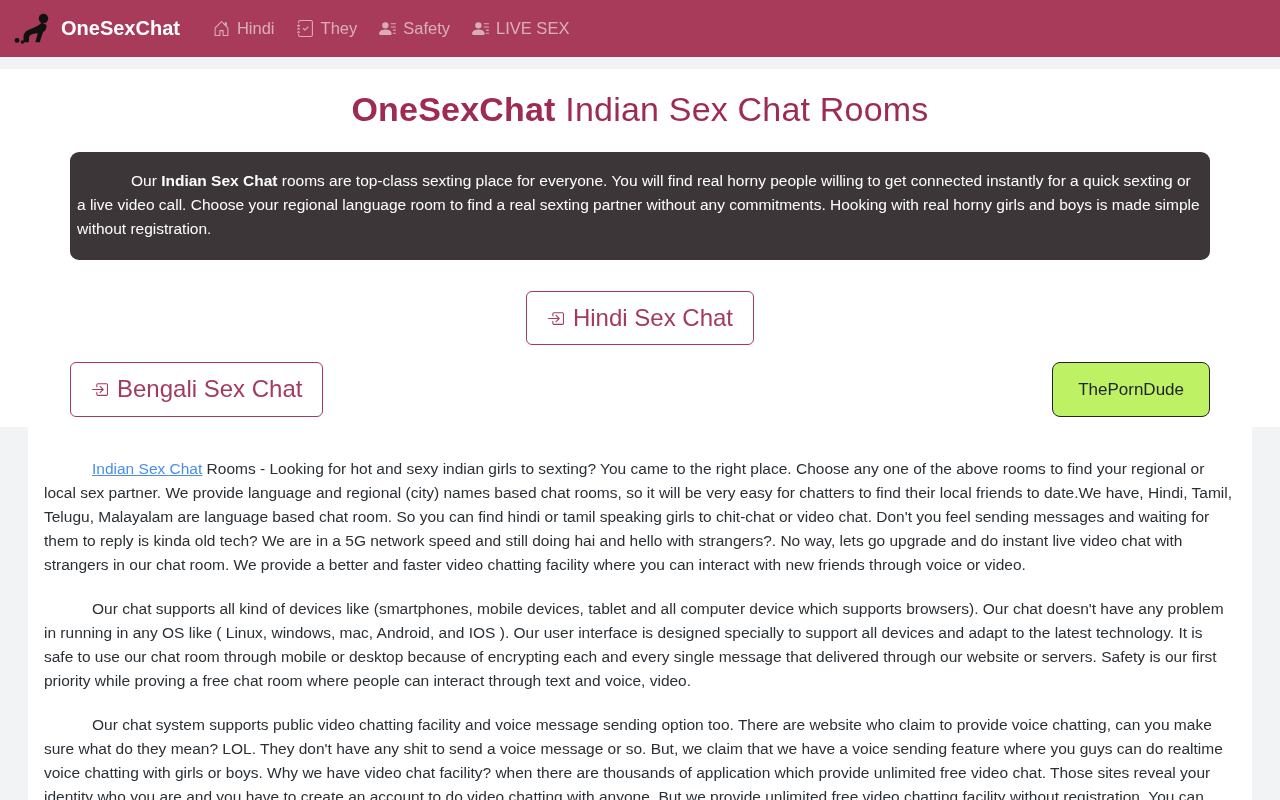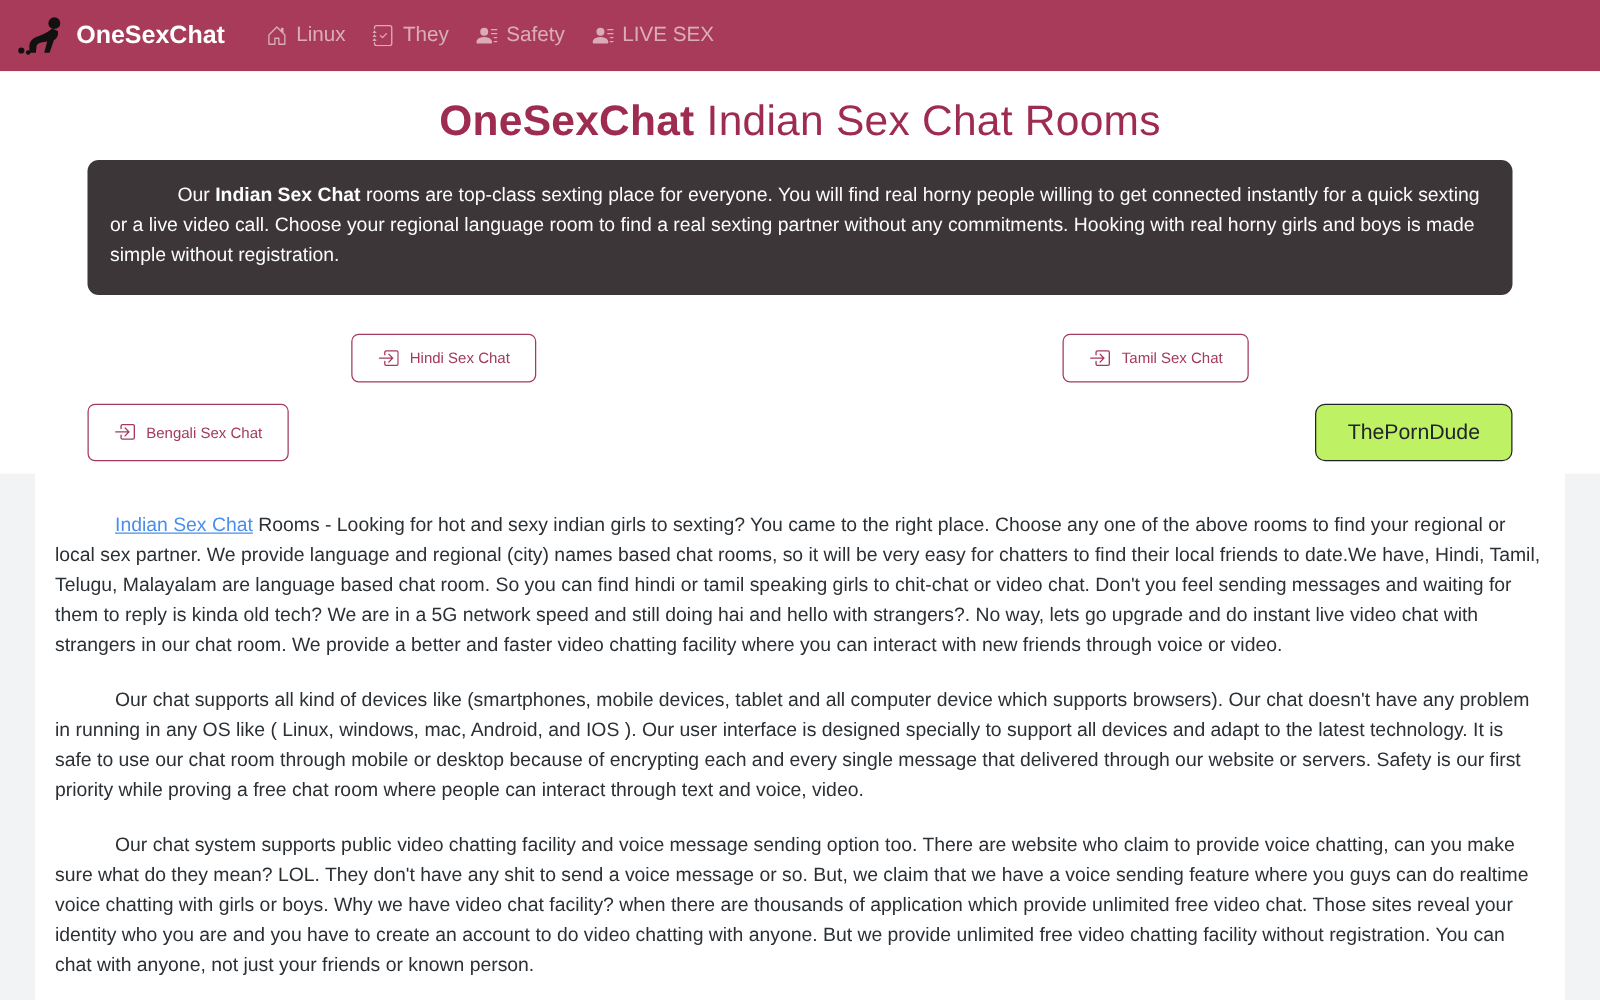--- a/index.html
+++ b/index.html
@@ -24,40 +24,40 @@
   .brand .logo-svg { display: block; }
   .nav-link {
     display: flex; align-items: center; gap: 7px;
     color: rgba(255,255,255,0.58); font-size: 16.5px;
     text-decoration: none; padding: 0 11px; cursor: pointer;
   }
   .nav-link svg { display: block; }
   
   .header-section { background: #ffffff; padding-bottom: 10px; }
   h1 {
-    margin: 0; padding: 21px 0 11px;
+    margin: 12px; padding: 21px 0 11px;
     text-align: center; font-size: 34px; font-weight: 400;
     color: #9e2b50; letter-spacing: 0.2px;
   }
   h1 .brand-part { font-weight: 700; }
   .intro-box {
     margin: 0 70px; background: #3d3638; color: #fdfdfd;
-    border-radius: 9px; padding: 17px 18px 19px;
+    border-radius: 9px; padding: 17px 7px 19px;
     font-size: 15.5px; line-height: 24px; text-indent: 54px;
   }
   .intro-box strong { font-weight: 700; }
   
   .rooms { margin: 31px 70px 0; }
   .rooms-row1 { display: flex; justify-content: space-around; }
   .rooms-row2 { display: flex; justify-content: space-between; gap: 98px; margin-top: 17px; }
   .room-btn {
     display: inline-flex; align-items: center; gap: 9px;
     background: #ffffff; border: 1px solid #a33b5c; color: #a33b5c;
     border-radius: 6px; padding: 10px 20px;
-    font-size: 12px; font-family: inherit; cursor: pointer; line-height: 1.35;
+    font-size: 24px; font-family: inherit; cursor: pointer; line-height: 1.35;
   }
   .room-btn svg { display: block; }
   .tpd-btn {
     display: inline-flex; align-items: center;
     background: #bef264; border: 1px solid #212529; color: #212529;
     border-radius: 8px; padding: 10px 25px;
     font-size: 17px; font-family: inherit; cursor: pointer; line-height: 1.4;
   }
   
   .content-card {
@@ -85,21 +85,21 @@
     </span>
     <span>OneSexChat</span>
   </a>
 
   <a class="nav-link">
     <span>
       <svg width="17" height="17" viewBox="0 0 16 16" fill="currentColor">
           <path d="M8.354 1.146a.5.5 0 0 0-.708 0l-6 6A.5.5 0 0 0 1.5 7.5v7a.5.5 0 0 0 .5.5h4.5a.5.5 0 0 0 .5-.5v-4h2v4a.5.5 0 0 0 .5.5H14a.5.5 0 0 0 .5-.5v-7a.5.5 0 0 0-.146-.354L13 5.793V2.5a.5.5 0 0 0-.5-.5h-1a.5.5 0 0 0-.5.5v1.293L8.354 1.146zM2.5 14V7.707l5.5-5.5 5.5 5.5V14H10v-4a.5.5 0 0 0-.5-.5h-3a.5.5 0 0 0-.5.5v4H2.5z"></path>
         </svg>
     </span>
-    <span>Linux</span>
+    <span>Hindi</span>
   </a>
 
   <a class="nav-link">
     <span>
       <svg width="17" height="17" viewBox="0 0 16 16" fill="currentColor">
           <path d="M10.854 6.146a.5.5 0 0 1 0 .708l-3 3a.5.5 0 0 1-.708 0l-1.5-1.5a.5.5 0 1 1 .708-.708L7.5 8.793l2.646-2.647a.5.5 0 0 1 .708 0z"></path>
           <path d="M3 0h10a2 2 0 0 1 2 2v12a2 2 0 0 1-2 2H3a2 2 0 0 1-2-2v-1h1v1a1 1 0 0 0 1 1h10a1 1 0 0 0 1-1V2a1 1 0 0 0-1-1H3a1 1 0 0 0-1 1v1H1V2a2 2 0 0 1 2-2z"></path>
           <path d="M1 5v-.5a.5.5 0 0 1 1 0V5h.5a.5.5 0 0 1 0 1h-2a.5.5 0 0 1 0-1H1zm0 3v-.5a.5.5 0 0 1 1 0V8h.5a.5.5 0 0 1 0 1h-2a.5.5 0 0 1 0-1H1zm0 3v-.5a.5.5 0 0 1 1 0v.5h.5a.5.5 0 0 1 0 1h-2a.5.5 0 0 1 0-1H1z"></path>
         </svg>
     </span>
@@ -134,29 +134,20 @@
     <div class="rooms-row1">
       <button class="room-btn">
         <span>
             <svg width="17" height="17" viewBox="0 0 16 16" fill="currentColor">
               <path d="M6 3.5a.5.5 0 0 1 .5-.5h8a.5.5 0 0 1 .5.5v9a.5.5 0 0 1-.5.5h-8a.5.5 0 0 1-.5-.5v-2a.5.5 0 0 0-1 0v2A1.5 1.5 0 0 0 6.5 14h8a1.5 1.5 0 0 0 1.5-1.5v-9A1.5 1.5 0 0 0 14.5 2h-8A1.5 1.5 0 0 0 5 3.5v2a.5.5 0 0 0 1 0v-2z"></path>
               <path d="M11.854 8.354a.5.5 0 0 0 0-.708l-3-3a.5.5 0 1 0-.708.708L10.293 7.5H1.5a.5.5 0 0 0 0 1h8.793l-2.147 2.146a.5.5 0 0 0 .708.708l3-3z"></path>
             </svg>
           </span>
         <span>Hindi Sex Chat</span>
       </button>
-      <button class="room-btn">
-        <span>
-            <svg width="17" height="17" viewBox="0 0 16 16" fill="currentColor">
-              <path d="M6 3.5a.5.5 0 0 1 .5-.5h8a.5.5 0 0 1 .5.5v9a.5.5 0 0 1-.5.5h-8a.5.5 0 0 1-.5-.5v-2a.5.5 0 0 0-1 0v2A1.5 1.5 0 0 0 6.5 14h8a1.5 1.5 0 0 0 1.5-1.5v-9A1.5 1.5 0 0 0 14.5 2h-8A1.5 1.5 0 0 0 5 3.5v2a.5.5 0 0 0 1 0v-2z"></path>
-              <path d="M11.854 8.354a.5.5 0 0 0 0-.708l-3-3a.5.5 0 1 0-.708.708L10.293 7.5H1.5a.5.5 0 0 0 0 1h8.793l-2.147 2.146a.5.5 0 0 0 .708.708l3-3z"></path>
-            </svg>
-          </span>
-        <span>Tamil Sex Chat</span>
-      </button>
     </div>
 
     <div class="rooms-row2">
       <button class="room-btn">
         <span>
             <svg width="17" height="17" viewBox="0 0 16 16" fill="currentColor">
               <path d="M6 3.5a.5.5 0 0 1 .5-.5h8a.5.5 0 0 1 .5.5v9a.5.5 0 0 1-.5.5h-8a.5.5 0 0 1-.5-.5v-2a.5.5 0 0 0-1 0v2A1.5 1.5 0 0 0 6.5 14h8a1.5 1.5 0 0 0 1.5-1.5v-9A1.5 1.5 0 0 0 14.5 2h-8A1.5 1.5 0 0 0 5 3.5v2a.5.5 0 0 0 1 0v-2z"></path>
               <path d="M11.854 8.354a.5.5 0 0 0 0-.708l-3-3a.5.5 0 1 0-.708.708L10.293 7.5H1.5a.5.5 0 0 0 0 1h8.793l-2.147 2.146a.5.5 0 0 0 .708.708l3-3z"></path>
             </svg>
           </span>

